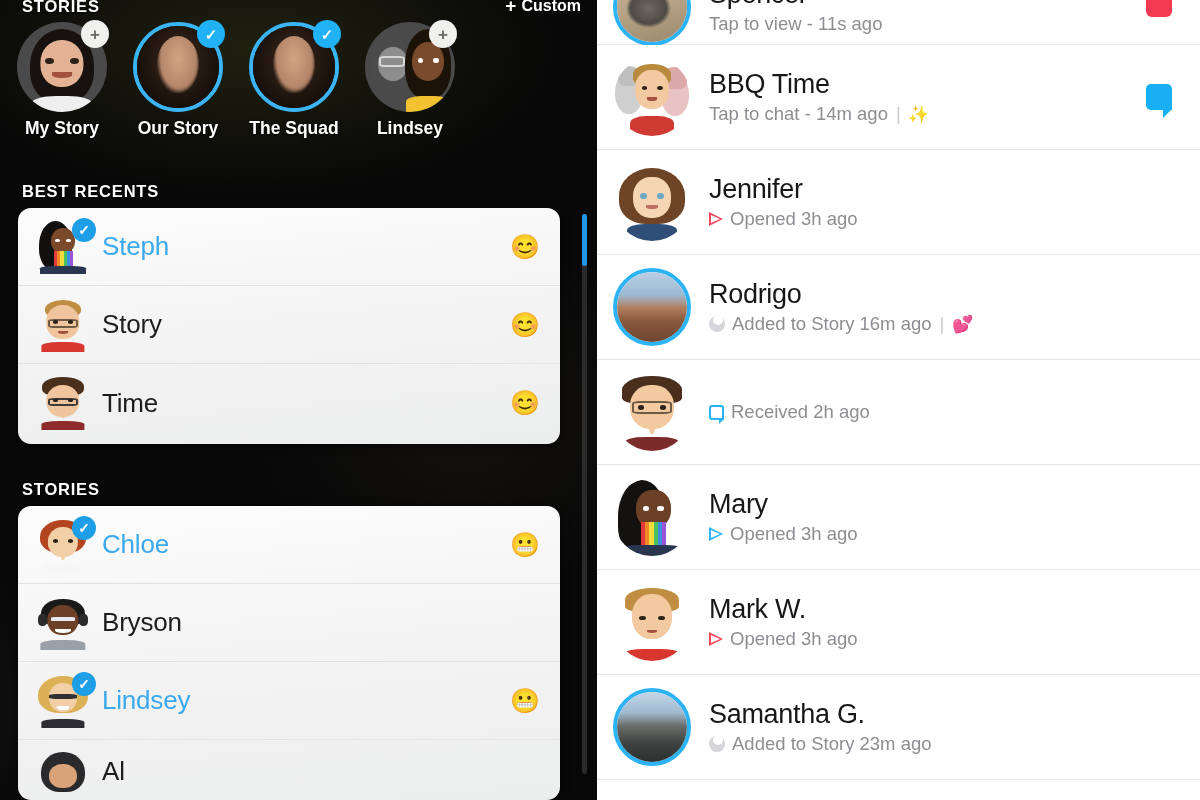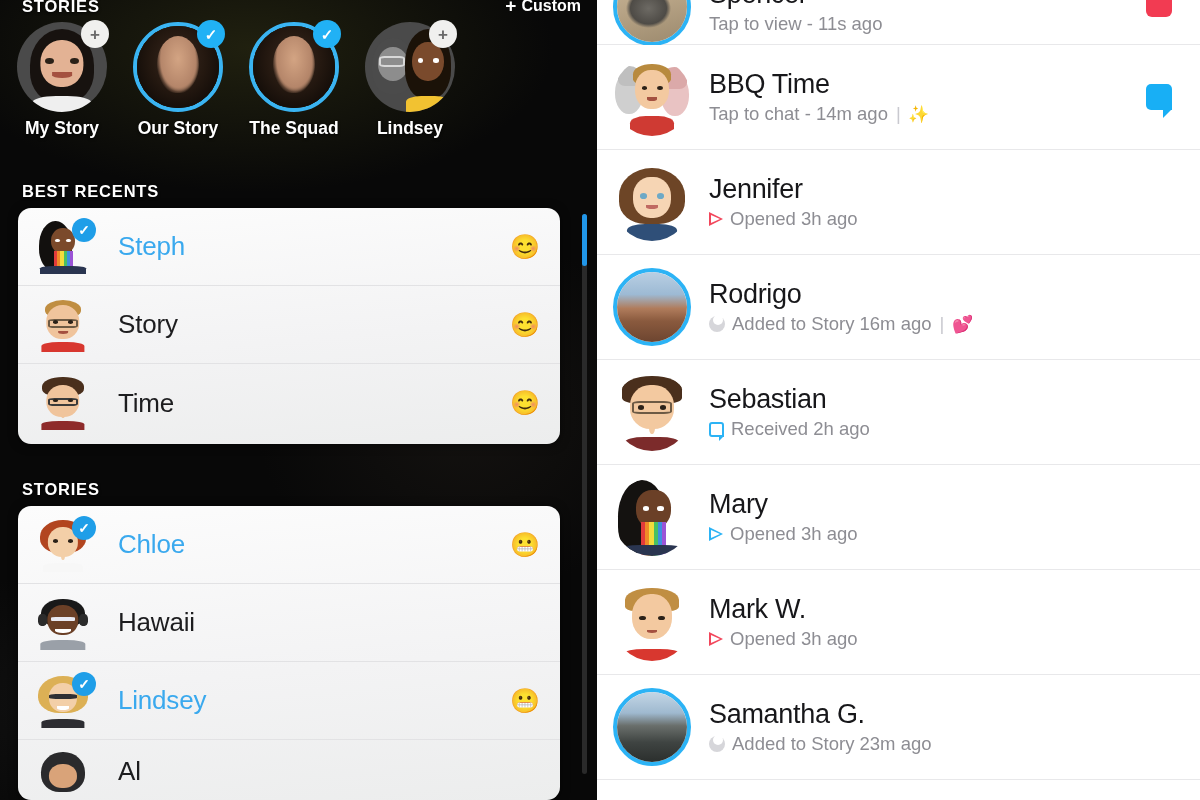--- a/index.html
+++ b/index.html
@@ -136,21 +136,21 @@
   .fr-row:last-child { border-bottom: none; }
   .fr-avatar { position: relative; width: 54px; height: 54px; flex: 0 0 54px; }
   .fr-check {
     position: absolute; right: -6px; top: -2px;
     width: 24px; height: 24px; border-radius: 50%;
     background: #1f9ee8; color: #fff;
     display: flex; align-items: center; justify-content: center;
     font-size: 14px; font-weight: bold;
   }
   .fr-name {
-    margin-left: 28px; font-size: 26px; color: #1d1d1f; font-weight: normal;
+    margin-left: 12px; font-size: 26px; color: #1d1d1f; font-weight: normal;
     letter-spacing: -0.2px;
   }
   .fr-name.selected { color: #3aa9ee; }
   .fr-emoji {
     position: absolute; right: 20px; top: 50%; transform: translateY(-50%);
     font-size: 24px; line-height: 1;
   }
 
   
   .dark-scroll-track {
@@ -402,21 +402,21 @@
           <div class="bm">
             <div class="hair" style="left:10%;top:6%;width:80%;height:52%;background:#191919;"></div>
             <div class="face" style="top:18%;width:58%;height:56%;background:#6b4027;"></div>
             <div style="position:absolute;left:4%;top:34%;width:16%;height:22%;border-radius:40%;background:#2b2b2b;"></div>
             <div style="position:absolute;right:4%;top:34%;width:16%;height:22%;border-radius:40%;background:#2b2b2b;"></div>
             <div style="position:absolute;left:28%;top:40%;width:44%;height:8%;background:#e9e9f2;border-radius:20%;"></div>
             <div style="position:absolute;left:36%;top:62%;width:28%;height:8%;background:#fff;border-radius:0 0 50% 50%;"></div>
             <div class="body" style="width:84%;height:18%;background:#9aa0a8;"></div>
           </div>
         </div>
-        <div class="fr-name">Hawaii</div>
+        <div class="fr-name">Bryson</div>
         <div class="fr-emoji"></div>
       </div>
 
       <div class="fr-row">
         <div class="fr-avatar">
           <div class="bm">
             <div class="hair" style="left:4%;top:4%;width:92%;height:70%;background:#dcb055;"></div>
             <div class="face" style="top:18%;width:52%;height:54%;background:#f3cfa8;"></div>
             <div style="position:absolute;left:24%;top:38%;width:52%;height:10%;background:#2f2f33;border-radius:24%;"></div>
             <div style="position:absolute;left:38%;top:60%;width:24%;height:7%;background:#fff;border-radius:0 0 50% 50%;"></div>
@@ -541,21 +541,20 @@
             <div style="position:absolute;left:22%;top:16%;width:56%;height:56%;border-radius:46%;background:#f3c9a0;"></div>
             <div style="position:absolute;left:24%;top:36%;width:52%;height:16%;border:2px solid #6d5a44;border-radius:20%;"></div>
             <div style="position:absolute;left:32%;top:41%;width:8%;height:6%;border-radius:50%;background:#2b2118;"></div>
             <div style="position:absolute;left:60%;top:41%;width:8%;height:6%;border-radius:50%;background:#2b2118;"></div>
             <div style="position:absolute;left:46%;top:56%;width:8%;height:22%;background:#f3c9a0;border-radius:40%;"></div>
             <div style="position:absolute;left:16%;bottom:0;width:68%;height:18%;border-radius:36% 36% 0 0;background:#7c2b2b;"></div>
           </div>
         </div>
       </div>
       <div class="chat-text">
-        <div class="chat-name">Sebastian</div>
         <div class="chat-sub">
           <span class="status-icon ic-bubble-outline"></span>
           <span>Received 2h ago</span>
         </div>
       </div>
     </div>
 
     <div class="chat-row">
       <div class="chat-avatar">
         <div class="inner">

